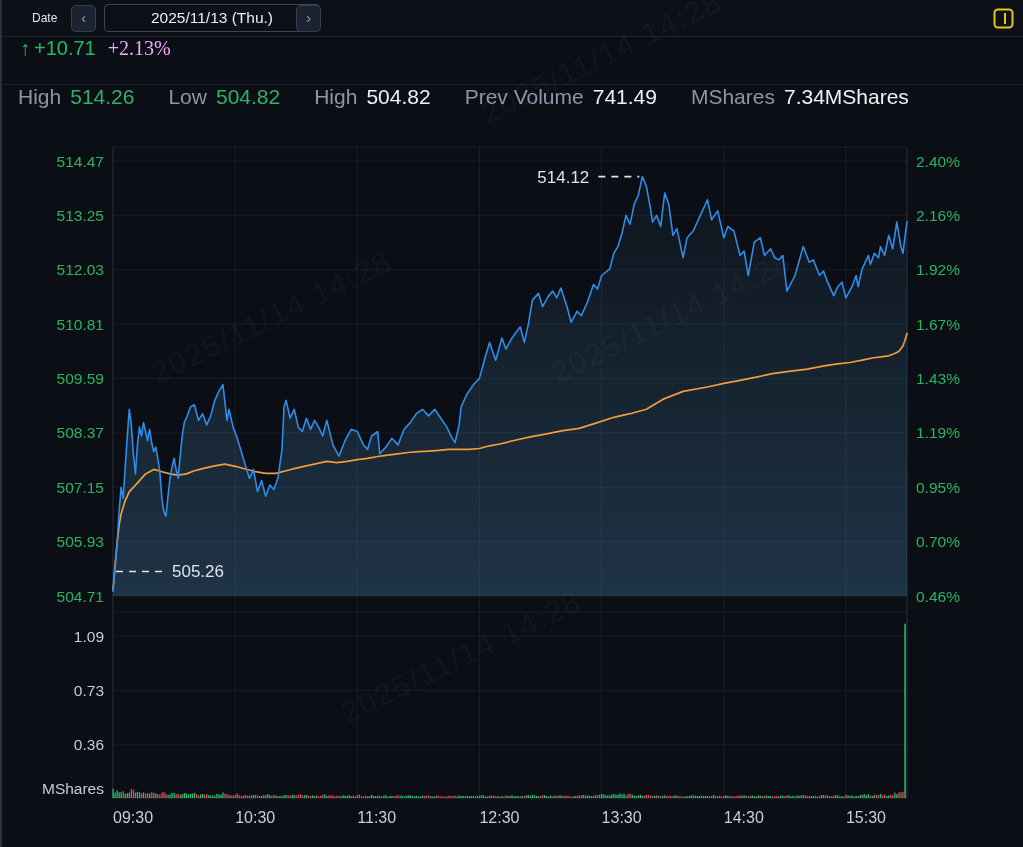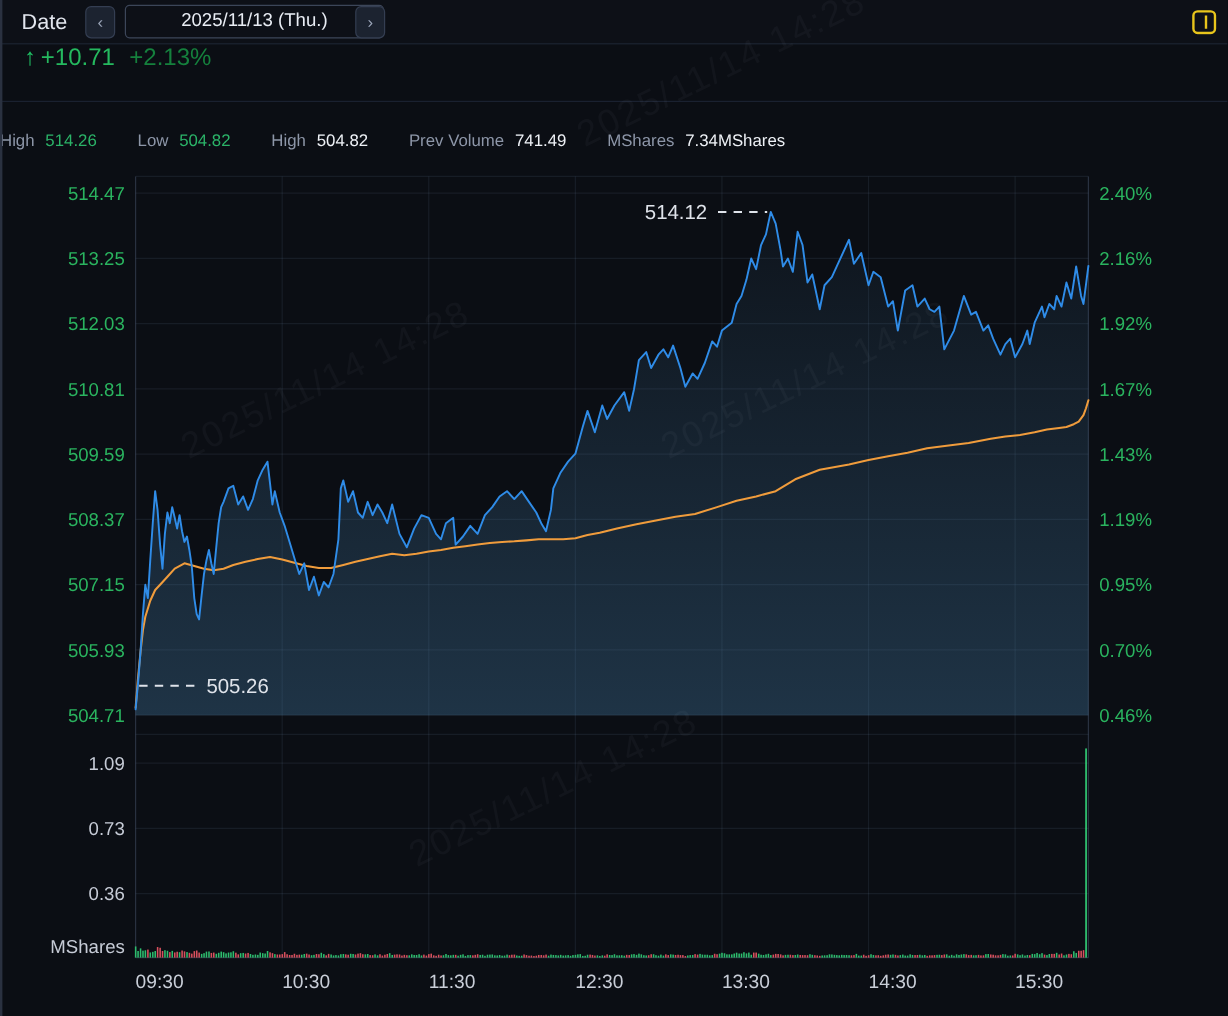--- a/index.html
+++ b/index.html
@@ -7,45 +7,45 @@
   body {
     background:#0b0e14;
     font-family:"Liberation Sans","DejaVu Sans",sans-serif;
     color:#e9edf4;
     position:relative;
   }
   .left-edge { position:absolute; left:0; top:0; width:2px; height:847px; background:#2a3140; z-index:20; }
 
   
   .topbar { position:relative; height:37px; background:#0d1017; border-bottom:1px solid #1c2431; z-index:3; }
-  .date-label { position:absolute; left:18px; top:0; line-height:36px; font-size:18px; color:#e2e6ee; }
+  .date-label { position:absolute; left:32px; top:0; line-height:36px; font-size:12px; color:#e2e6ee; }
   .nav-btn {
     position:absolute; top:5px; width:25px; height:27px;
     background:#1c2330; border:1px solid #343e52; border-radius:5px;
     color:#9aa4b8; font-size:14px; line-height:25px; text-align:center; cursor:pointer;
     font-family:"Liberation Sans","DejaVu Sans",sans-serif;
   }
   .nav-prev { left:71px; }
   .nav-next { left:296px; }
   .date-box {
     position:absolute; left:104px; top:4px; width:216px; height:28px;
     border:1px solid #3c4659; border-radius:4px; background:transparent;
     text-align:center; line-height:26px; font-size:15.5px; color:#e9edf4; cursor:pointer;
   }
   .panel-icon { position:absolute; right:9px; top:8px; width:21px; height:21px; cursor:pointer; }
 
   
   .quote-row { position:relative; height:48px; border-bottom:1px solid #1a2130; display:flex; align-items:baseline; padding:0 0 0 18px; z-index:3; }
   .quote-row .big-price { font-size:28px; font-weight:bold; color:#1fbf63; letter-spacing:0.5px; padding-top:8px; }
   .quote-row .arrow { font-size:20px; font-weight:bold; color:#1fbf63; margin-left:2px; }
   .quote-row .chg { font-size:20px; color:#25b95f; margin-left:4px; }
-  .quote-row .chgp { font-size:20px; color:#15803d; margin-left:12px; }
+  .quote-row .chgp { font-size:20px; color:#f0abfc; margin-left:12px;font-family:Liberation Serif, serif; }
 
   
-  .stats-row { position:relative; height:40px; display:flex; align-items:flex-end; font-size:14px; z-index:3; }
+  .stats-row { position:relative; height:40px; display:flex; align-items:flex-start; padding-left:18px; font-size:21px; z-index:3; }
   .stat { display:flex; align-items:baseline; margin-right:34px; }
   .stat .lbl { color:#8d96a8; margin-right:9px; }
   .stat .val-green { color:#2bb368; }
   .stat .val-white { color:#eef1f6; }
 
   
   .chart-wrap { position:absolute; left:0; top:125px; width:1023px; height:722px; z-index:1; cursor:crosshair; }
   svg text { font-family:"Liberation Sans","DejaVu Sans",sans-serif; }
 
   

